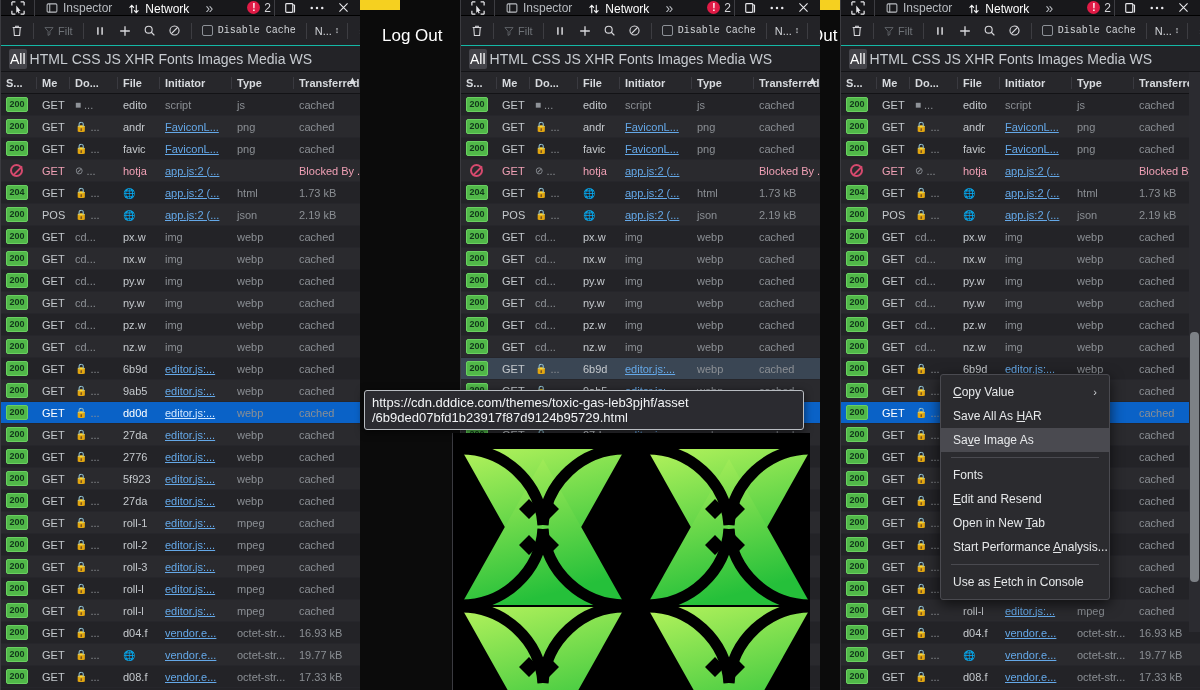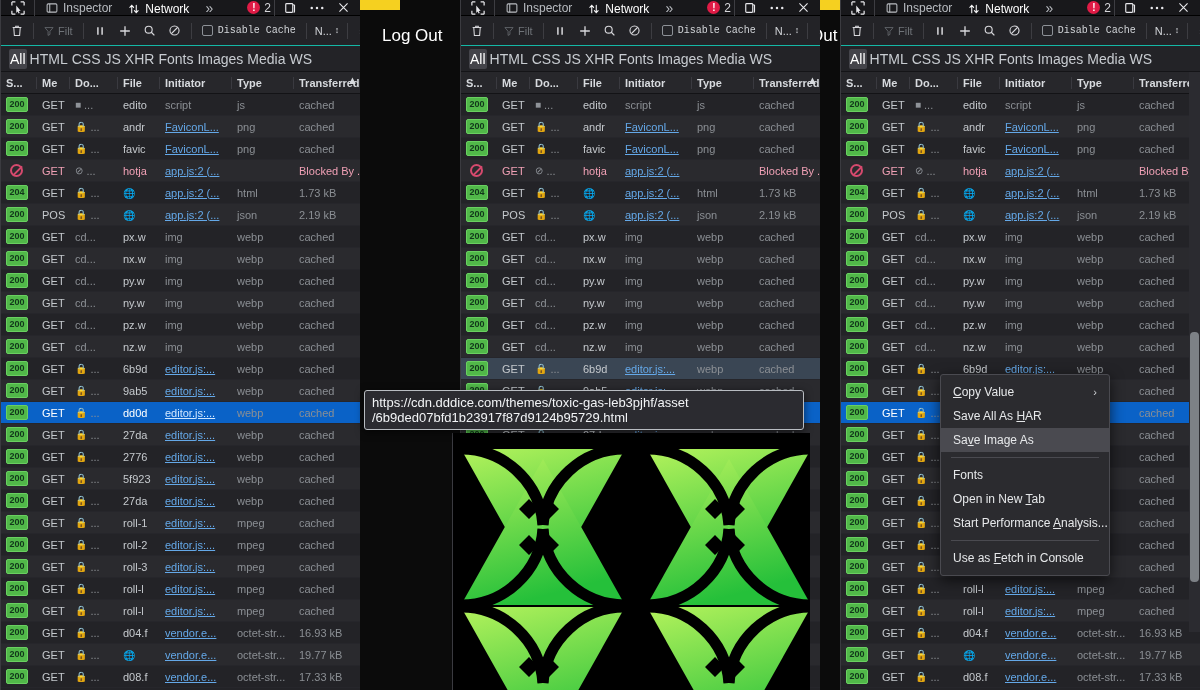--- a/index.html
+++ b/index.html
@@ -1823,20 +1823,23 @@
         <span>Save All As <u>H</u>AR</span>
       </div>
       <div class="ctx-item highlight">
         <span>Sa<u>v</u>e Image As</span>
       </div>
       <div class="ctx-sep"></div>
       <div class="ctx-item">
         <span>Fonts</span>
       </div>
       <div class="ctx-item">
+        <span><u>E</u>dit and Resend</span>
+      </div>
+      <div class="ctx-item">
         <span>Open in New <u>T</u>ab</span>
       </div>
       <div class="ctx-item">
         <span>Start Performance <u>A</u>nalysis...</span>
       </div>
       <div class="ctx-sep"></div>
       <div class="ctx-item">
         <span>Use as <u>F</u>etch in Console</span>
       </div>
     </div>

